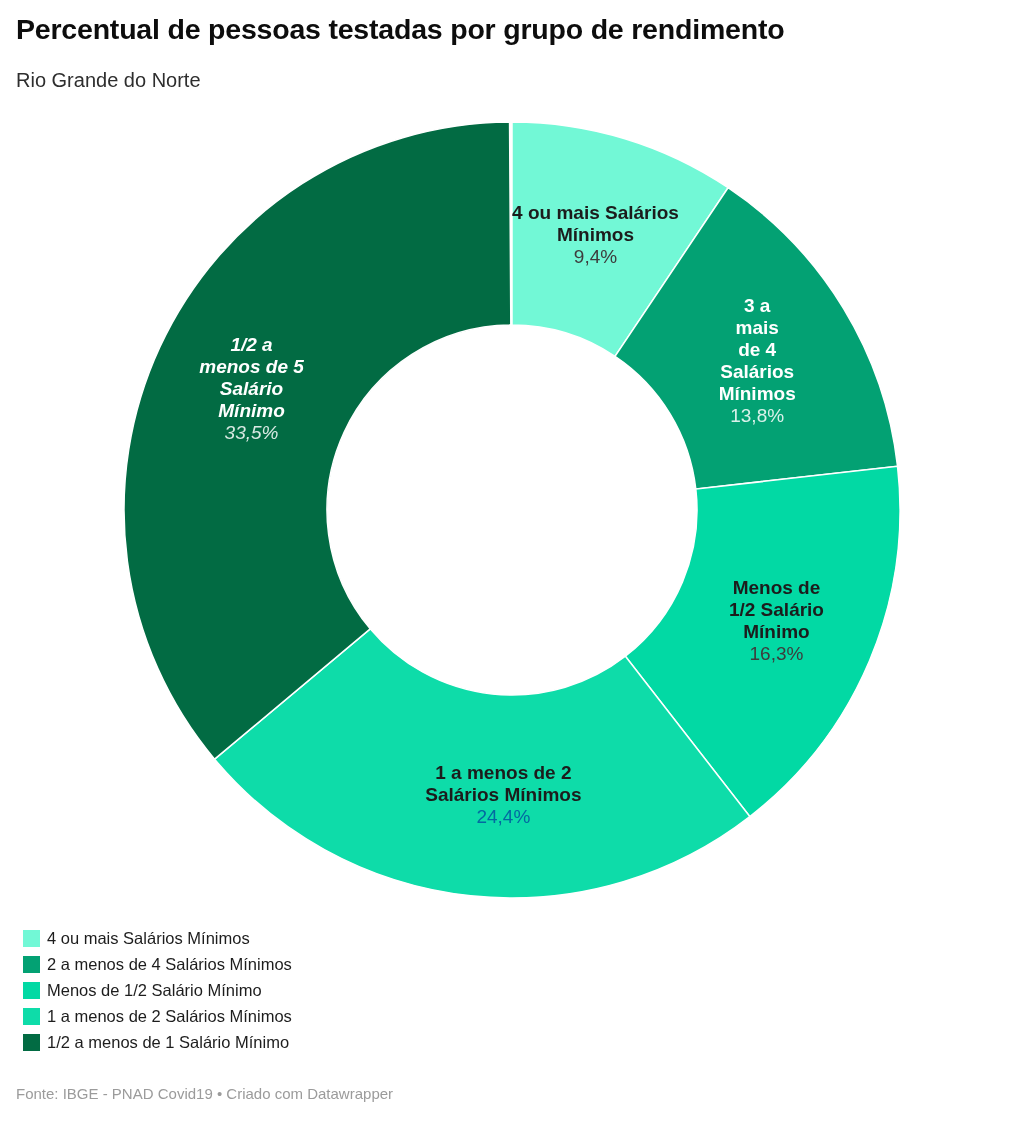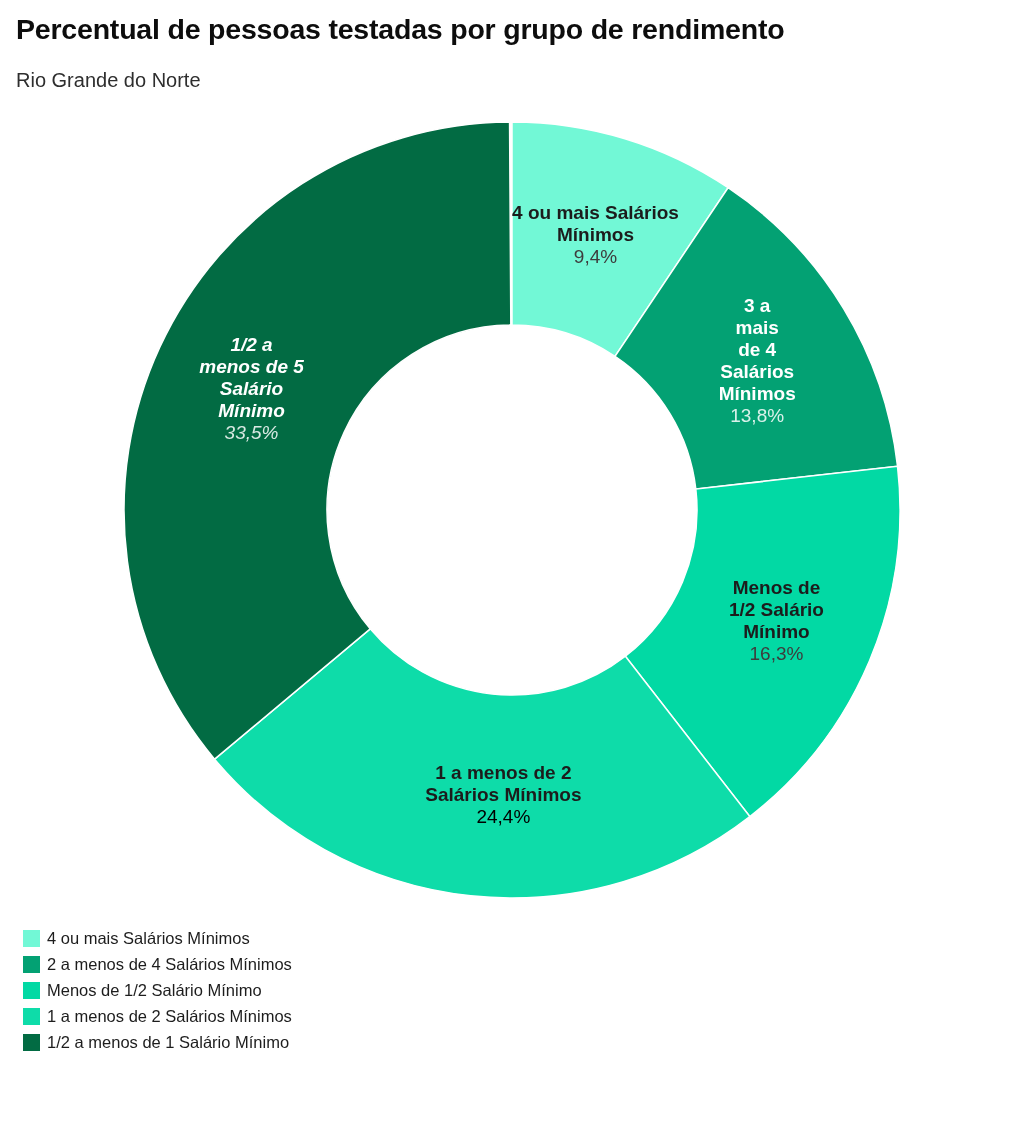--- a/index.html
+++ b/index.html
@@ -78,21 +78,21 @@
         </div>
         <div class="slice-label" style="left: 776.458px; top: 621.494px; color: rgb(28, 28, 28);">
           <div class="lbl">Menos de</div>
           <div class="lbl">1/2 Salário</div>
           <div class="lbl">Mínimo</div>
           <div class="val" style="color: rgb(61, 61, 61);">16,3%</div>
         </div>
         <div class="slice-label" style="left: 481.403px; top: 795.364px; color: rgb(28, 28, 28); margin-left: 22px;">
           <div class="lbl">1 a menos de 2</div>
           <div class="lbl">Salários Mínimos</div>
-          <div class="val" style="color: #000000;">24,4%</div>
+          <div class="val" style="color: #0369a1;">24,4%</div>
         </div>
         <div class="slice-label" style="left: 251.552px; top: 389.435px; color: rgb(255, 255, 255); font-style: italic;">
           <div class="lbl">1/2 a</div>
           <div class="lbl">menos de 5</div>
           <div class="lbl">Salário</div>
           <div class="lbl">Mínimo</div>
           <div class="val" style="color: rgba(255, 255, 255, 0.85);">33,5%</div>
         </div>
       </div>
   </div>
@@ -113,13 +113,14 @@
       <div class="legend-row">
         <span class="legend-swatch" style="background: rgb(14, 220, 169);"></span>
         <span class="legend-label">1 a menos de 2 Salários Mínimos</span>
       </div>
       <div class="legend-row">
         <span class="legend-swatch" style="background: rgb(2, 107, 67);"></span>
         <span class="legend-label">1/2 a menos de 1 Salário Mínimo</span>
       </div>
     </div>
 
+  <div class="chart-footer">Fonte: IBGE - PNAD Covid19 • Criado com Datawrapper</div>
 </div>
 
 </body></html>

